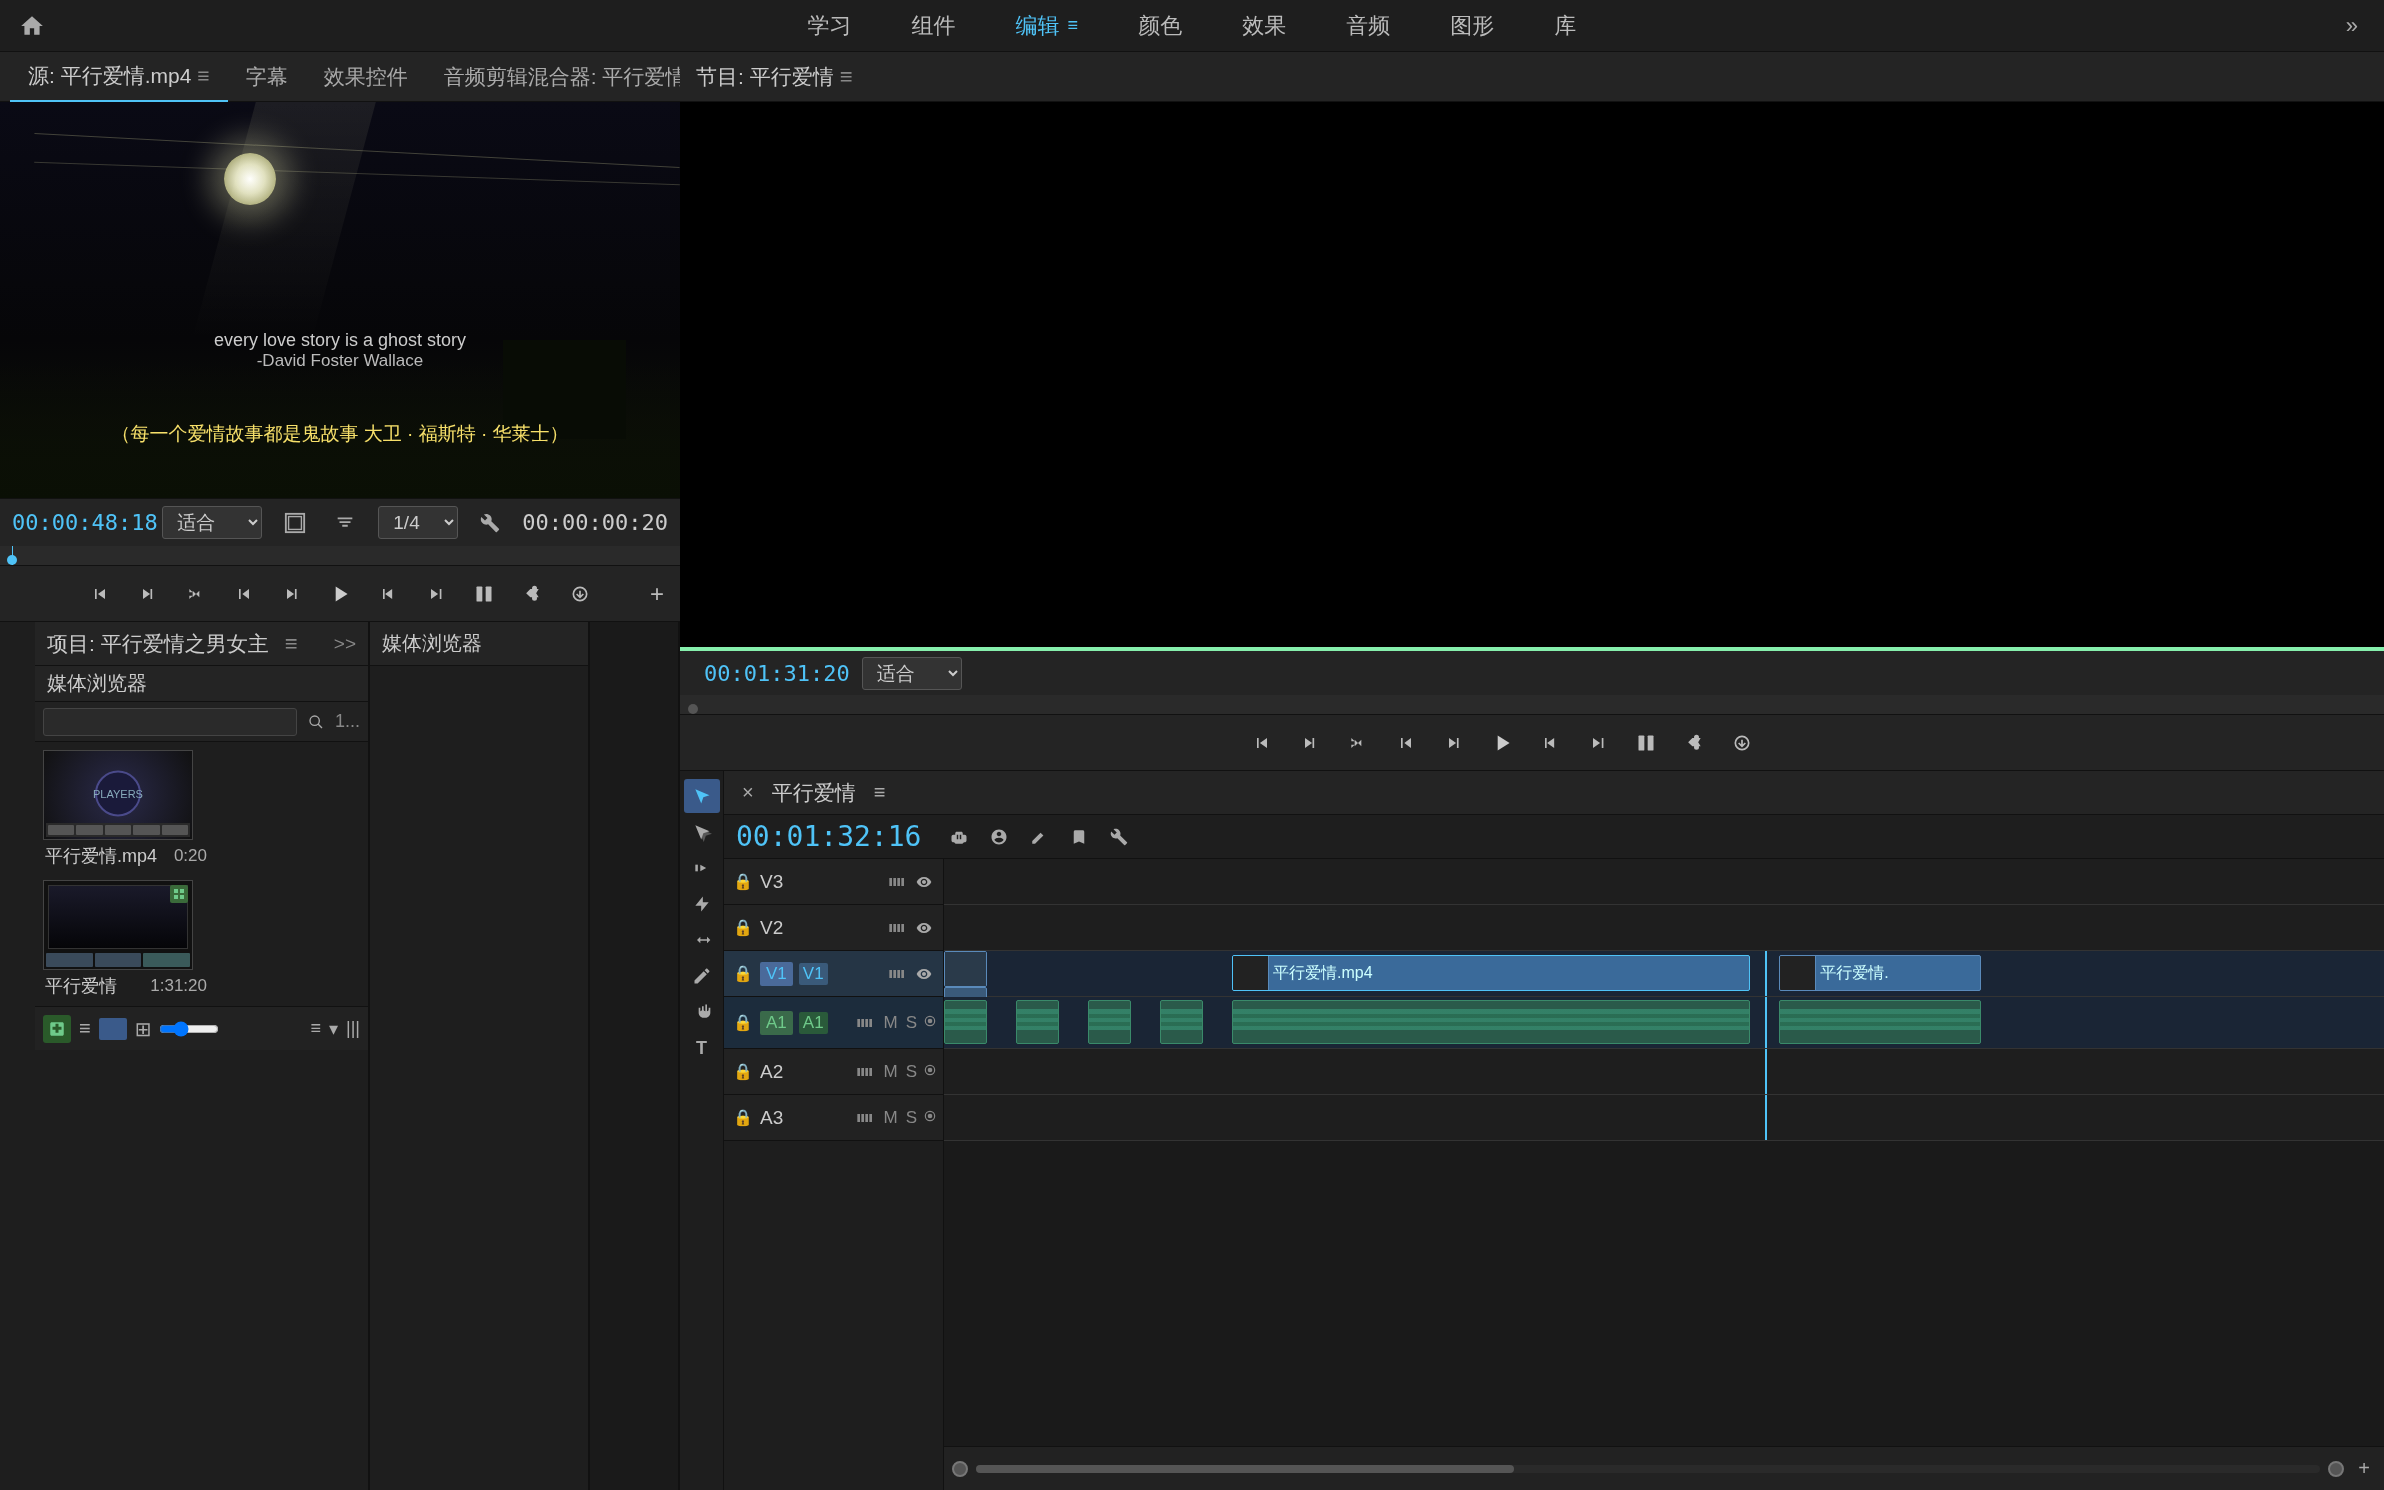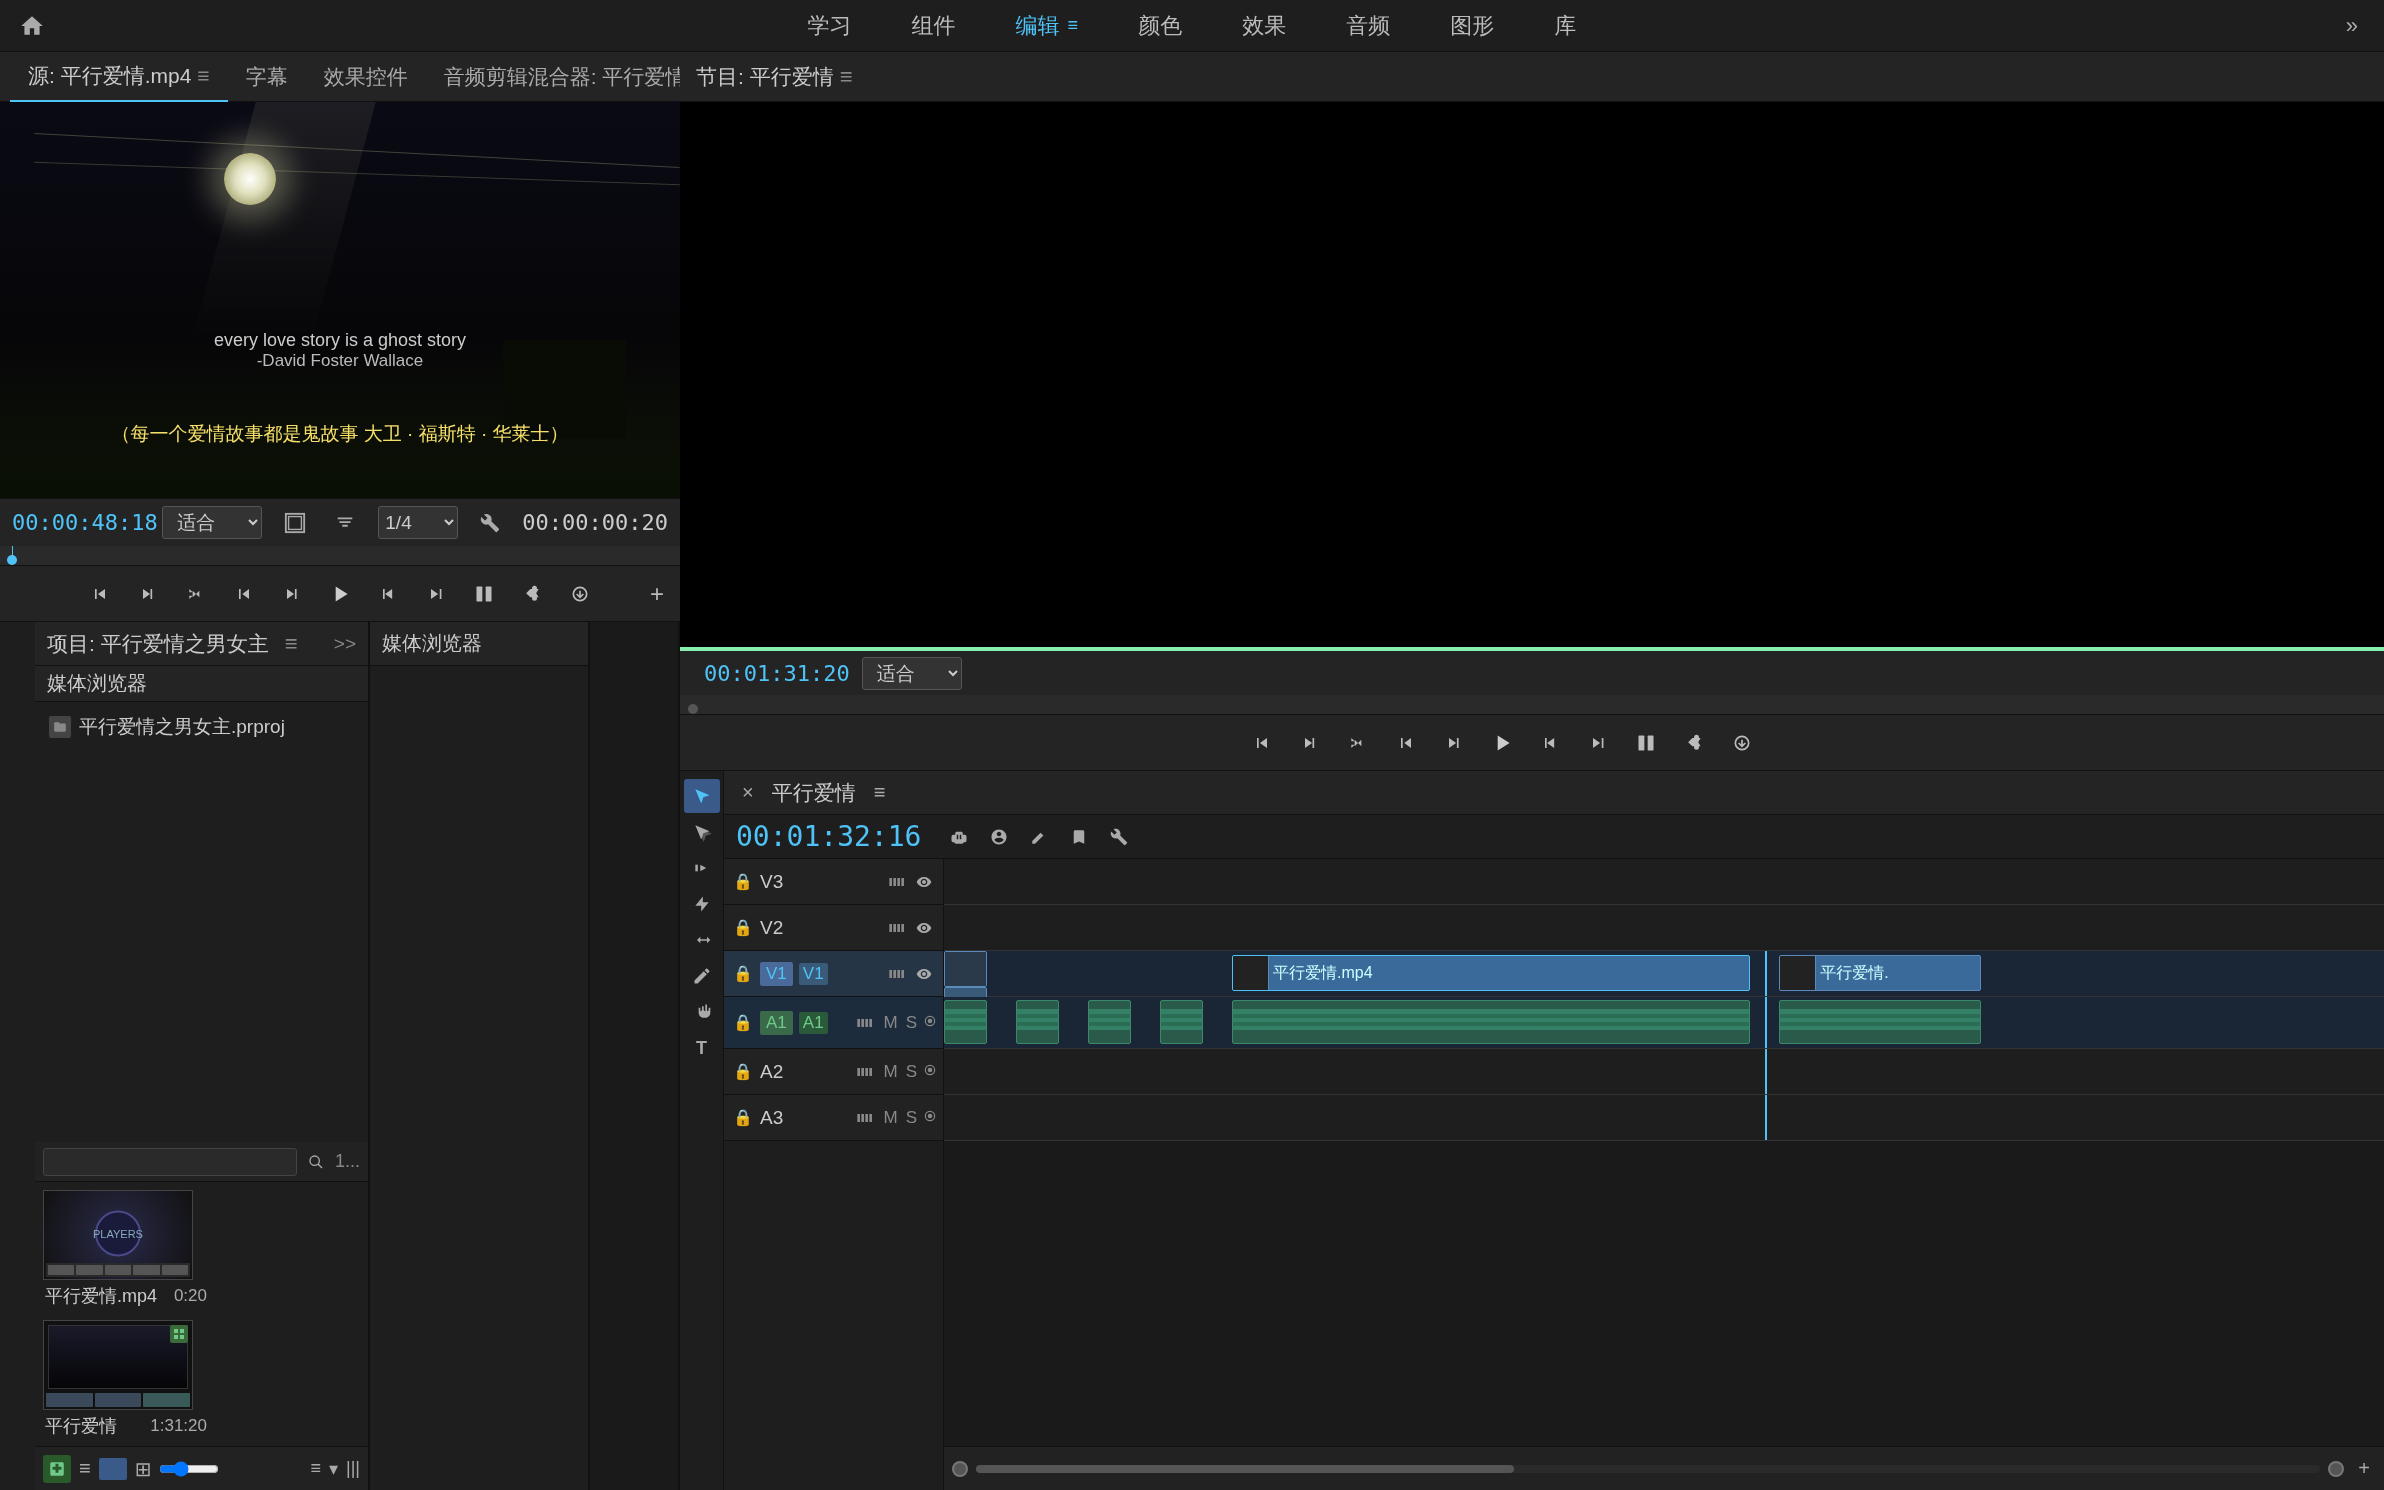--- a/index.html
+++ b/index.html
@@ -142,21 +142,21 @@
       cursor: pointer;
       padding: 4px 6px;
       display: flex;
       align-items: center;
     }
     .fraction-select {
       background: #333;
       border: 1px solid #555;
       color: #ccc;
       font-size: 19px;
-      padding: 4px 2px;
+      padding: 4px 10px;
       border-radius: 3px;
       min-width: 80px;
     }
     .time-out {
       color: #ccc;
       font-family: monospace;
       font-size: 22px;
     }
 
     
@@ -869,30 +869,20 @@
             <span class="project-title">项目: 平行爱情之男女主</span>
             <span style="color:#888; cursor:pointer; margin-left:4px;">≡</span>
             <div style="flex:1;"></div>
             <span style="color:#888; cursor:pointer; font-size:19px;">&gt;&gt;</span>
           </div>
 
           <div style="height:36px; background:#242424; display:flex; align-items:center; padding:0 12px; gap:16px; border-bottom:1px solid #111;">
             <span style="color:#ccc; font-size:20px; cursor:pointer;">媒体浏览器</span>
           </div>
 
-          <div class="project-file-list">
-            <div class="project-file-item">
-              <div style="width:22px; height:22px; background:#444; border-radius:2px; display:flex; align-items:center; justify-content:center;">
-                <svg width="14" height="14" viewBox="0 0 24 24" fill="#888">
-                    <path d="M20 6h-8l-2-2H4c-1.1 0-2 .9-2 2v12c0 1.1.9 2 2 2h16c1.1 0 2-.9 2-2V8c0-1.1-.9-2-2-2z"></path>
-                  </svg>
-              </div>
-              <span style="color:#ccc; font-size:19px;">平行爱情之男女主.prproj</span>
-            </div>
-          </div>
 
           <div class="project-toolbar">
             <input class="search-input" type="text" placeholder="" style="">
             <div style="width:26px; height:26px; display:flex; align-items:center; justify-content:center; color:#aaa; cursor:pointer;">
               <svg width="16" height="16" viewBox="0 0 24 24" fill="#aaa">
                   <path d="M21 21l-6-6m2-5a7 7 0 11-14 0 7 7 0 0114 0z" stroke="#aaa" stroke-width="2" fill="none"></path>
                 </svg>
             </div>
             <span style="color:#888; font-size:18px;">1...</span>
           </div>

